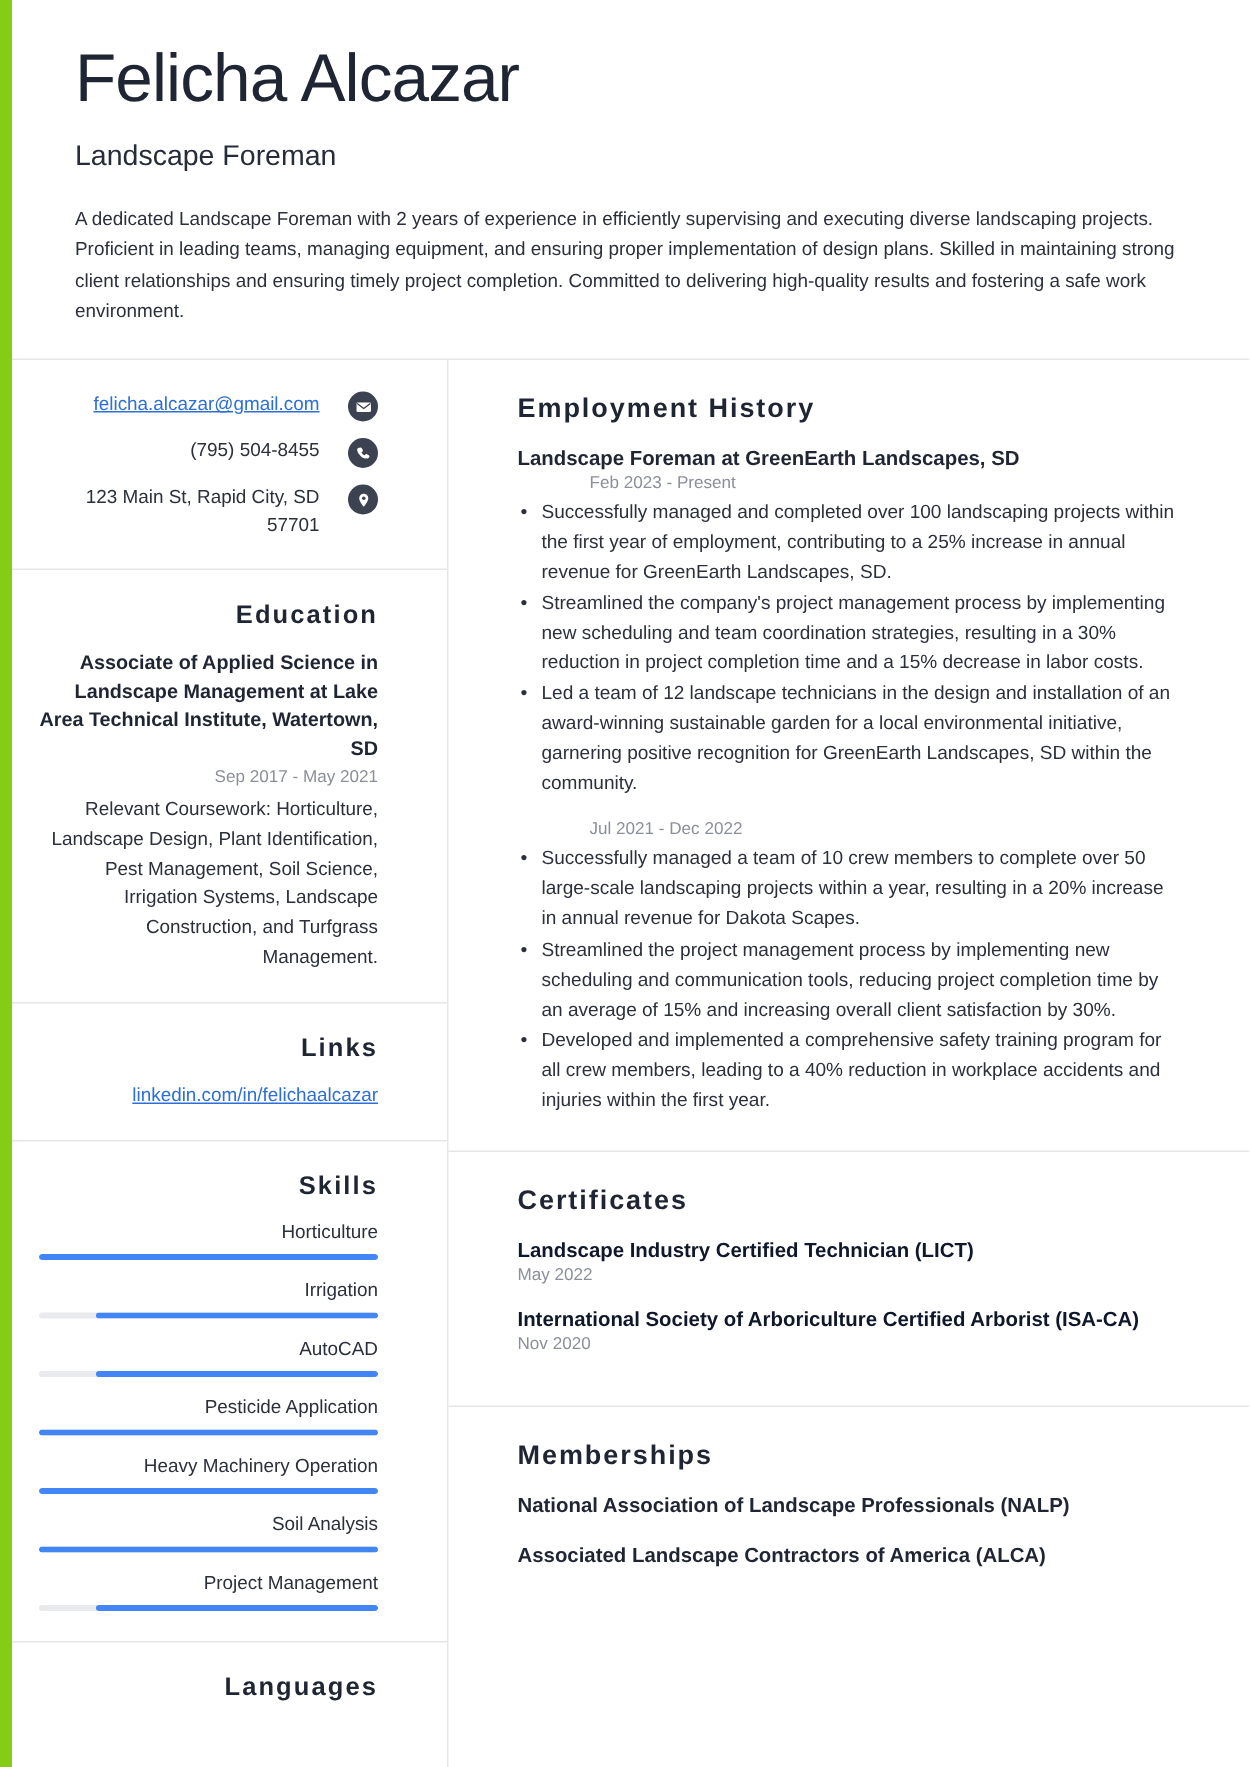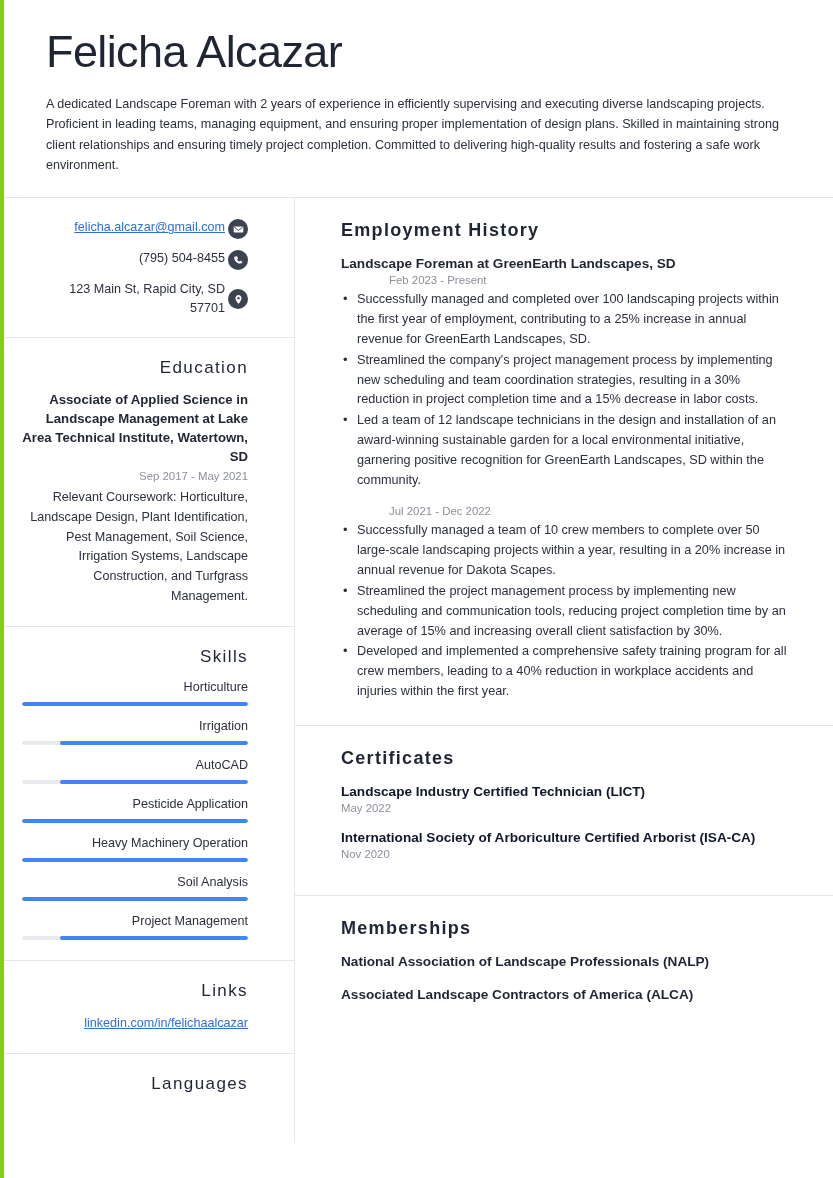--- a/index.html
+++ b/index.html
@@ -12,21 +12,21 @@
     color: #1f2430;
     overflow: hidden;
     position: relative;
   }
 
   .page {
     width: 833px;
     height: 1178px;
     position: relative;
     background: #ffffff;
-    border-left: 4px solid #84cc16;
+    border-left: 8px solid #84cc16;
   }
 
   
   .header {
     padding: 26px 46px 22px 42px;
     border-bottom: 1px solid #e6e6e9;
   }
   .full-name {
     font-size: 45px;
     font-weight: 400;
@@ -69,36 +69,36 @@
 
   
   .side-block {
     padding: 20px 46px 20px 18px;
     border-bottom: 1px solid #e6e6e9;
   }
   .side-block.no-border { border-bottom: none; }
 
   .side-heading {
     font-size: 17px;
-    font-weight: 400;
+    font-weight: 700;
     letter-spacing: 1.4px;
     color: #1f2533;
     margin-bottom: 12px;
   }
 
   
   .contact-row {
     display: flex;
     align-items: flex-start;
     justify-content: flex-end;
-    gap: 3px;
+    gap: 19px;
     margin-bottom: 10px;
     margin-left: 13px;
   }
-  .contact-row:last-child { margin-bottom: 0; align-items: center; }
+  .contact-row:last-child { margin-bottom: 0; }
   .contact-text {
     font-size: 12.6px;
     color: #2b303c;
     line-height: 1.45;
     text-align: right;
   }
   .contact-text.link {
     color: #2d6fd6;
     text-decoration: underline;
   }
@@ -242,20 +242,21 @@
   }
   .member-entry:last-child { margin-bottom: 0; }
 </style>
 </head>
 <body>
 
 <div class="page">
 
   <div class="header">
     <div class="full-name">Felicha Alcazar</div>
+    <div class="job-title">Landscape Foreman</div>
     <div class="summary">A dedicated Landscape Foreman with 2 years of experience in efficiently supervising and executing diverse landscaping projects. Proficient in leading teams, managing equipment, and ensuring proper implementation of design plans. Skilled in maintaining strong client relationships and ensuring timely project completion. Committed to delivering high-quality results and fostering a safe work environment.</div>
   </div>
 
   <div class="columns">
 
     <div class="sidebar">
 
       <div class="side-block">
         <div class="contact-row">
           <div class="contact-text link">felicha.alcazar@gmail.com</div>
@@ -286,75 +287,75 @@
       </div>
 
       <div class="side-block">
         <div class="side-heading">Education</div>
         <div class="edu-degree">Associate of Applied Science in Landscape Management at Lake Area Technical Institute, Watertown, SD</div>
         <div class="edu-date">Sep 2017 - May 2021</div>
         <div class="edu-desc">Relevant Coursework: Horticulture, Landscape Design, Plant Identification, Pest Management, Soil Science, Irrigation Systems, Landscape Construction, and Turfgrass Management.</div>
       </div>
 
       <div class="side-block">
-        <div class="side-heading">Skills</div>
-
-        <div class="skill-item">
-          <div class="skill-name">Horticulture</div>
-          <div class="skill-track">
-            <div class="skill-fill" style="width: 100%;"></div>
-          </div>
-        </div>
-
-        <div class="skill-item">
-          <div class="skill-name">Irrigation</div>
-          <div class="skill-track">
-            <div class="skill-fill" style="width: 83%;"></div>
-          </div>
-        </div>
-
-        <div class="skill-item">
-          <div class="skill-name">AutoCAD</div>
-          <div class="skill-track">
-            <div class="skill-fill" style="width: 83%;"></div>
-          </div>
-        </div>
-
-        <div class="skill-item">
-          <div class="skill-name">Pesticide Application</div>
-          <div class="skill-track">
-            <div class="skill-fill" style="width: 100%;"></div>
-          </div>
-        </div>
-
-        <div class="skill-item">
-          <div class="skill-name">Heavy Machinery Operation</div>
-          <div class="skill-track">
-            <div class="skill-fill" style="width: 100%;"></div>
-          </div>
-        </div>
-
-        <div class="skill-item">
-          <div class="skill-name">Soil Analysis</div>
-          <div class="skill-track">
-            <div class="skill-fill" style="width: 100%;"></div>
-          </div>
-        </div>
-
-        <div class="skill-item">
-          <div class="skill-name">Project Management</div>
-          <div class="skill-track">
-            <div class="skill-fill" style="width: 83%;"></div>
-          </div>
-        </div>
-      </div>
-
-      <div class="side-block">
         <div class="side-heading">Links</div>
         <a class="side-link" href="#">linkedin.com/in/felichaalcazar</a>
+      </div>
+
+      <div class="side-block">
+        <div class="side-heading">Skills</div>
+
+        <div class="skill-item">
+          <div class="skill-name">Horticulture</div>
+          <div class="skill-track">
+            <div class="skill-fill" style="width: 100%;"></div>
+          </div>
+        </div>
+
+        <div class="skill-item">
+          <div class="skill-name">Irrigation</div>
+          <div class="skill-track">
+            <div class="skill-fill" style="width: 83%;"></div>
+          </div>
+        </div>
+
+        <div class="skill-item">
+          <div class="skill-name">AutoCAD</div>
+          <div class="skill-track">
+            <div class="skill-fill" style="width: 83%;"></div>
+          </div>
+        </div>
+
+        <div class="skill-item">
+          <div class="skill-name">Pesticide Application</div>
+          <div class="skill-track">
+            <div class="skill-fill" style="width: 100%;"></div>
+          </div>
+        </div>
+
+        <div class="skill-item">
+          <div class="skill-name">Heavy Machinery Operation</div>
+          <div class="skill-track">
+            <div class="skill-fill" style="width: 100%;"></div>
+          </div>
+        </div>
+
+        <div class="skill-item">
+          <div class="skill-name">Soil Analysis</div>
+          <div class="skill-track">
+            <div class="skill-fill" style="width: 100%;"></div>
+          </div>
+        </div>
+
+        <div class="skill-item">
+          <div class="skill-name">Project Management</div>
+          <div class="skill-track">
+            <div class="skill-fill" style="width: 83%;"></div>
+          </div>
+        </div>
       </div>
 
       <div class="side-block no-border">
         <div class="side-heading">Languages</div>
       </div>
 
     </div>
 
     <div class="main">
 

